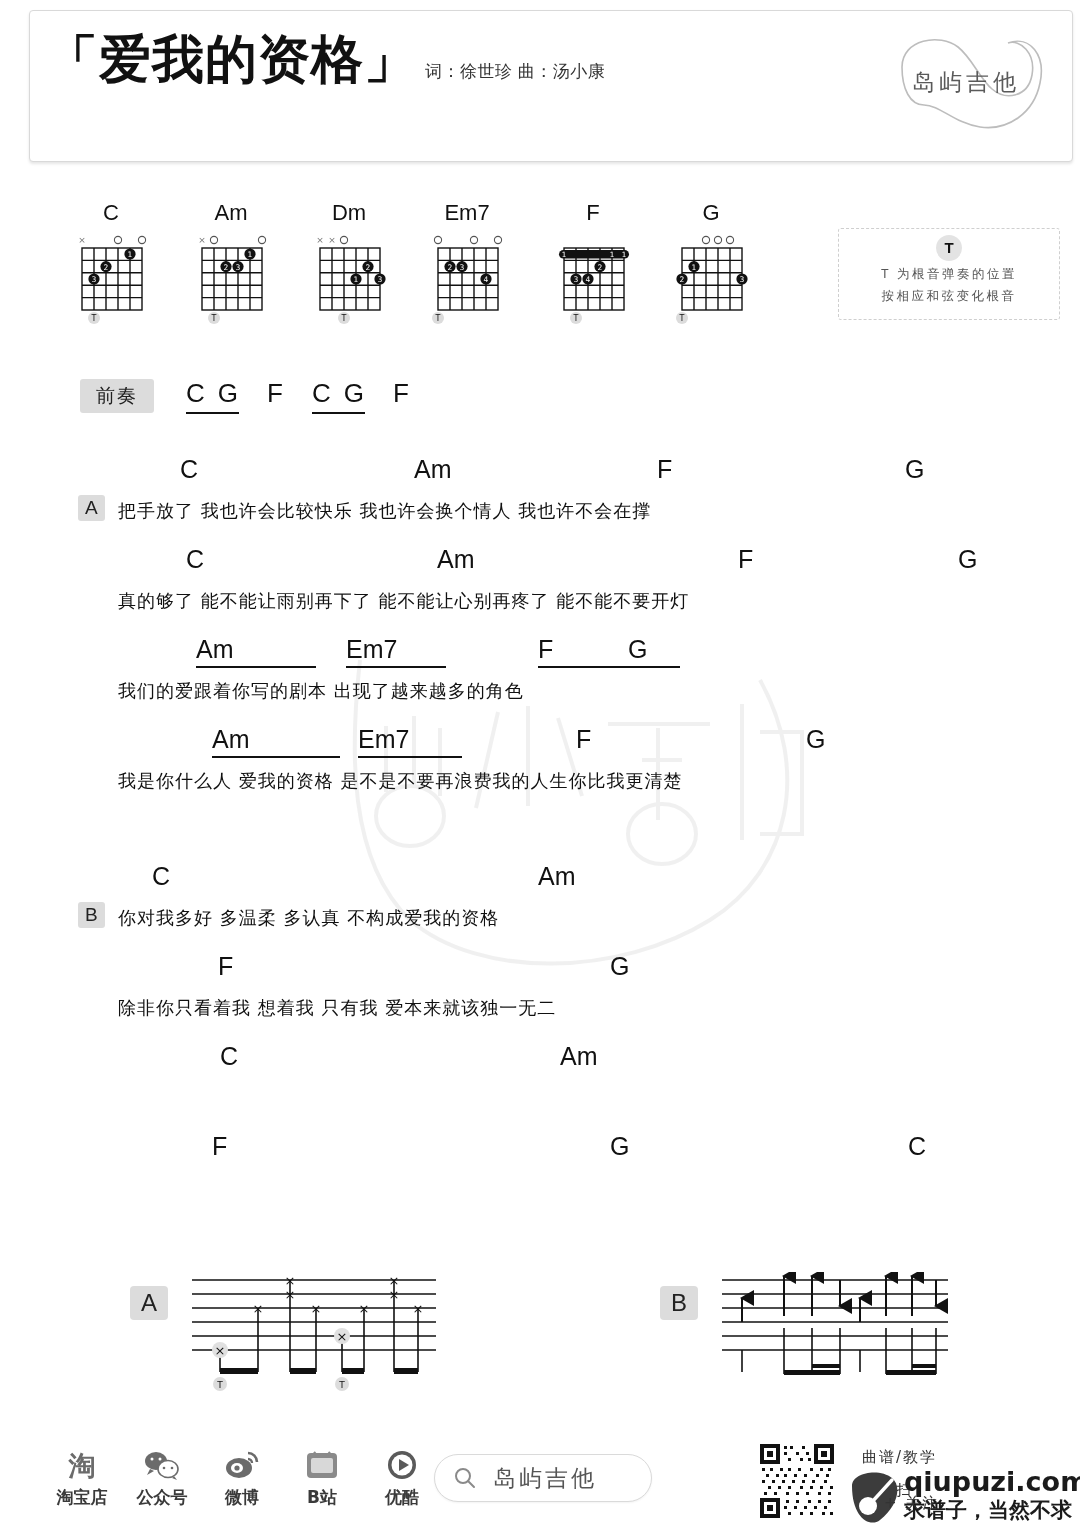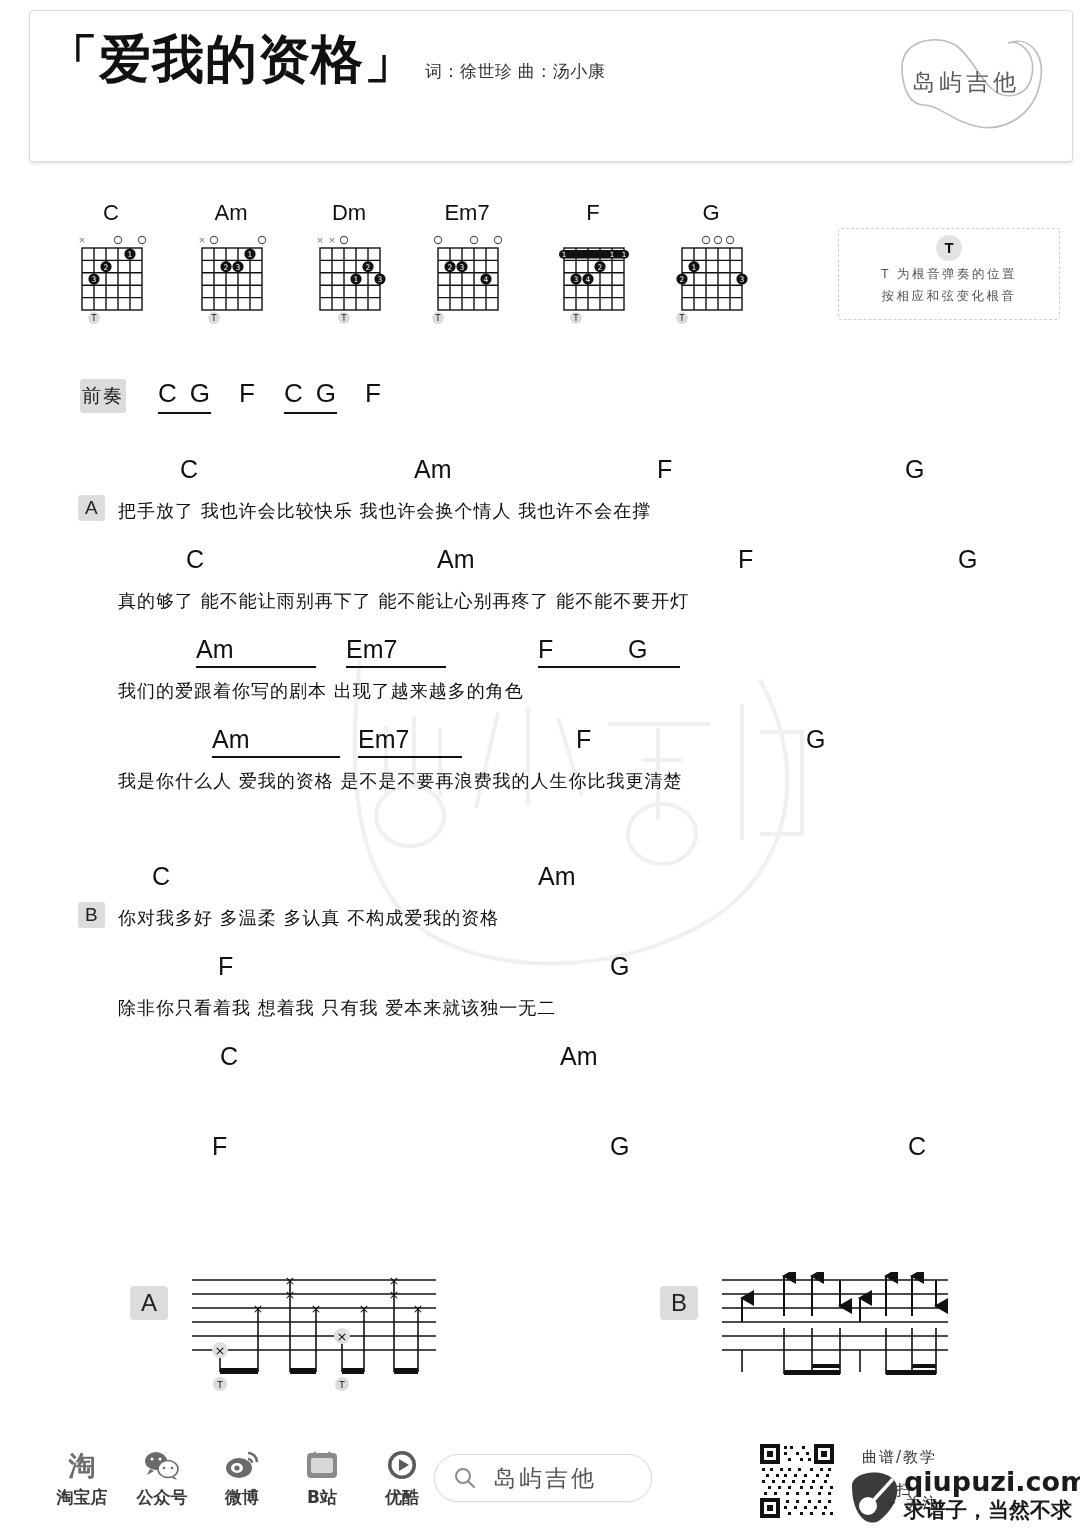--- a/index.html
+++ b/index.html
@@ -53,21 +53,21 @@
   .tbadge {
     width: 26px; height: 26px; border-radius: 50%; background: #e3e3e3;
     display: inline-block; line-height: 26px; font-size: 15px; color: #111; font-weight: 700;
   }
   .tbox .tl { font-size: 12.5px; color: #555; letter-spacing: 2.5px; margin-top: 5px; }
 
   
   .intro-row { position: absolute; left: 80px; top: 378px; display: flex; align-items: center; }
   .sec-chip {
     background: #dcdcdc; color: #222; font-size: 19px;
-    padding: 4px 2px; border-radius: 3px; letter-spacing: 2px;
+    padding: 4px 16px; border-radius: 3px; letter-spacing: 2px;
   }
   .intro-chords { margin-left: 32px; display: flex; align-items: baseline; font-size: 26px; }
   .ic { margin-right: 28px; letter-spacing: 1px; }
   .ic.grp { border-bottom: 2px solid #111; padding-bottom: 3px; }
   .ic.grp span { margin-right: 12px; }
   .ic.grp span:last-child { margin-right: 0; }
 
   
   .block { position: absolute; left: 0; width: 1080px; }
   .lyr-line { position: relative; height: 90px; }

